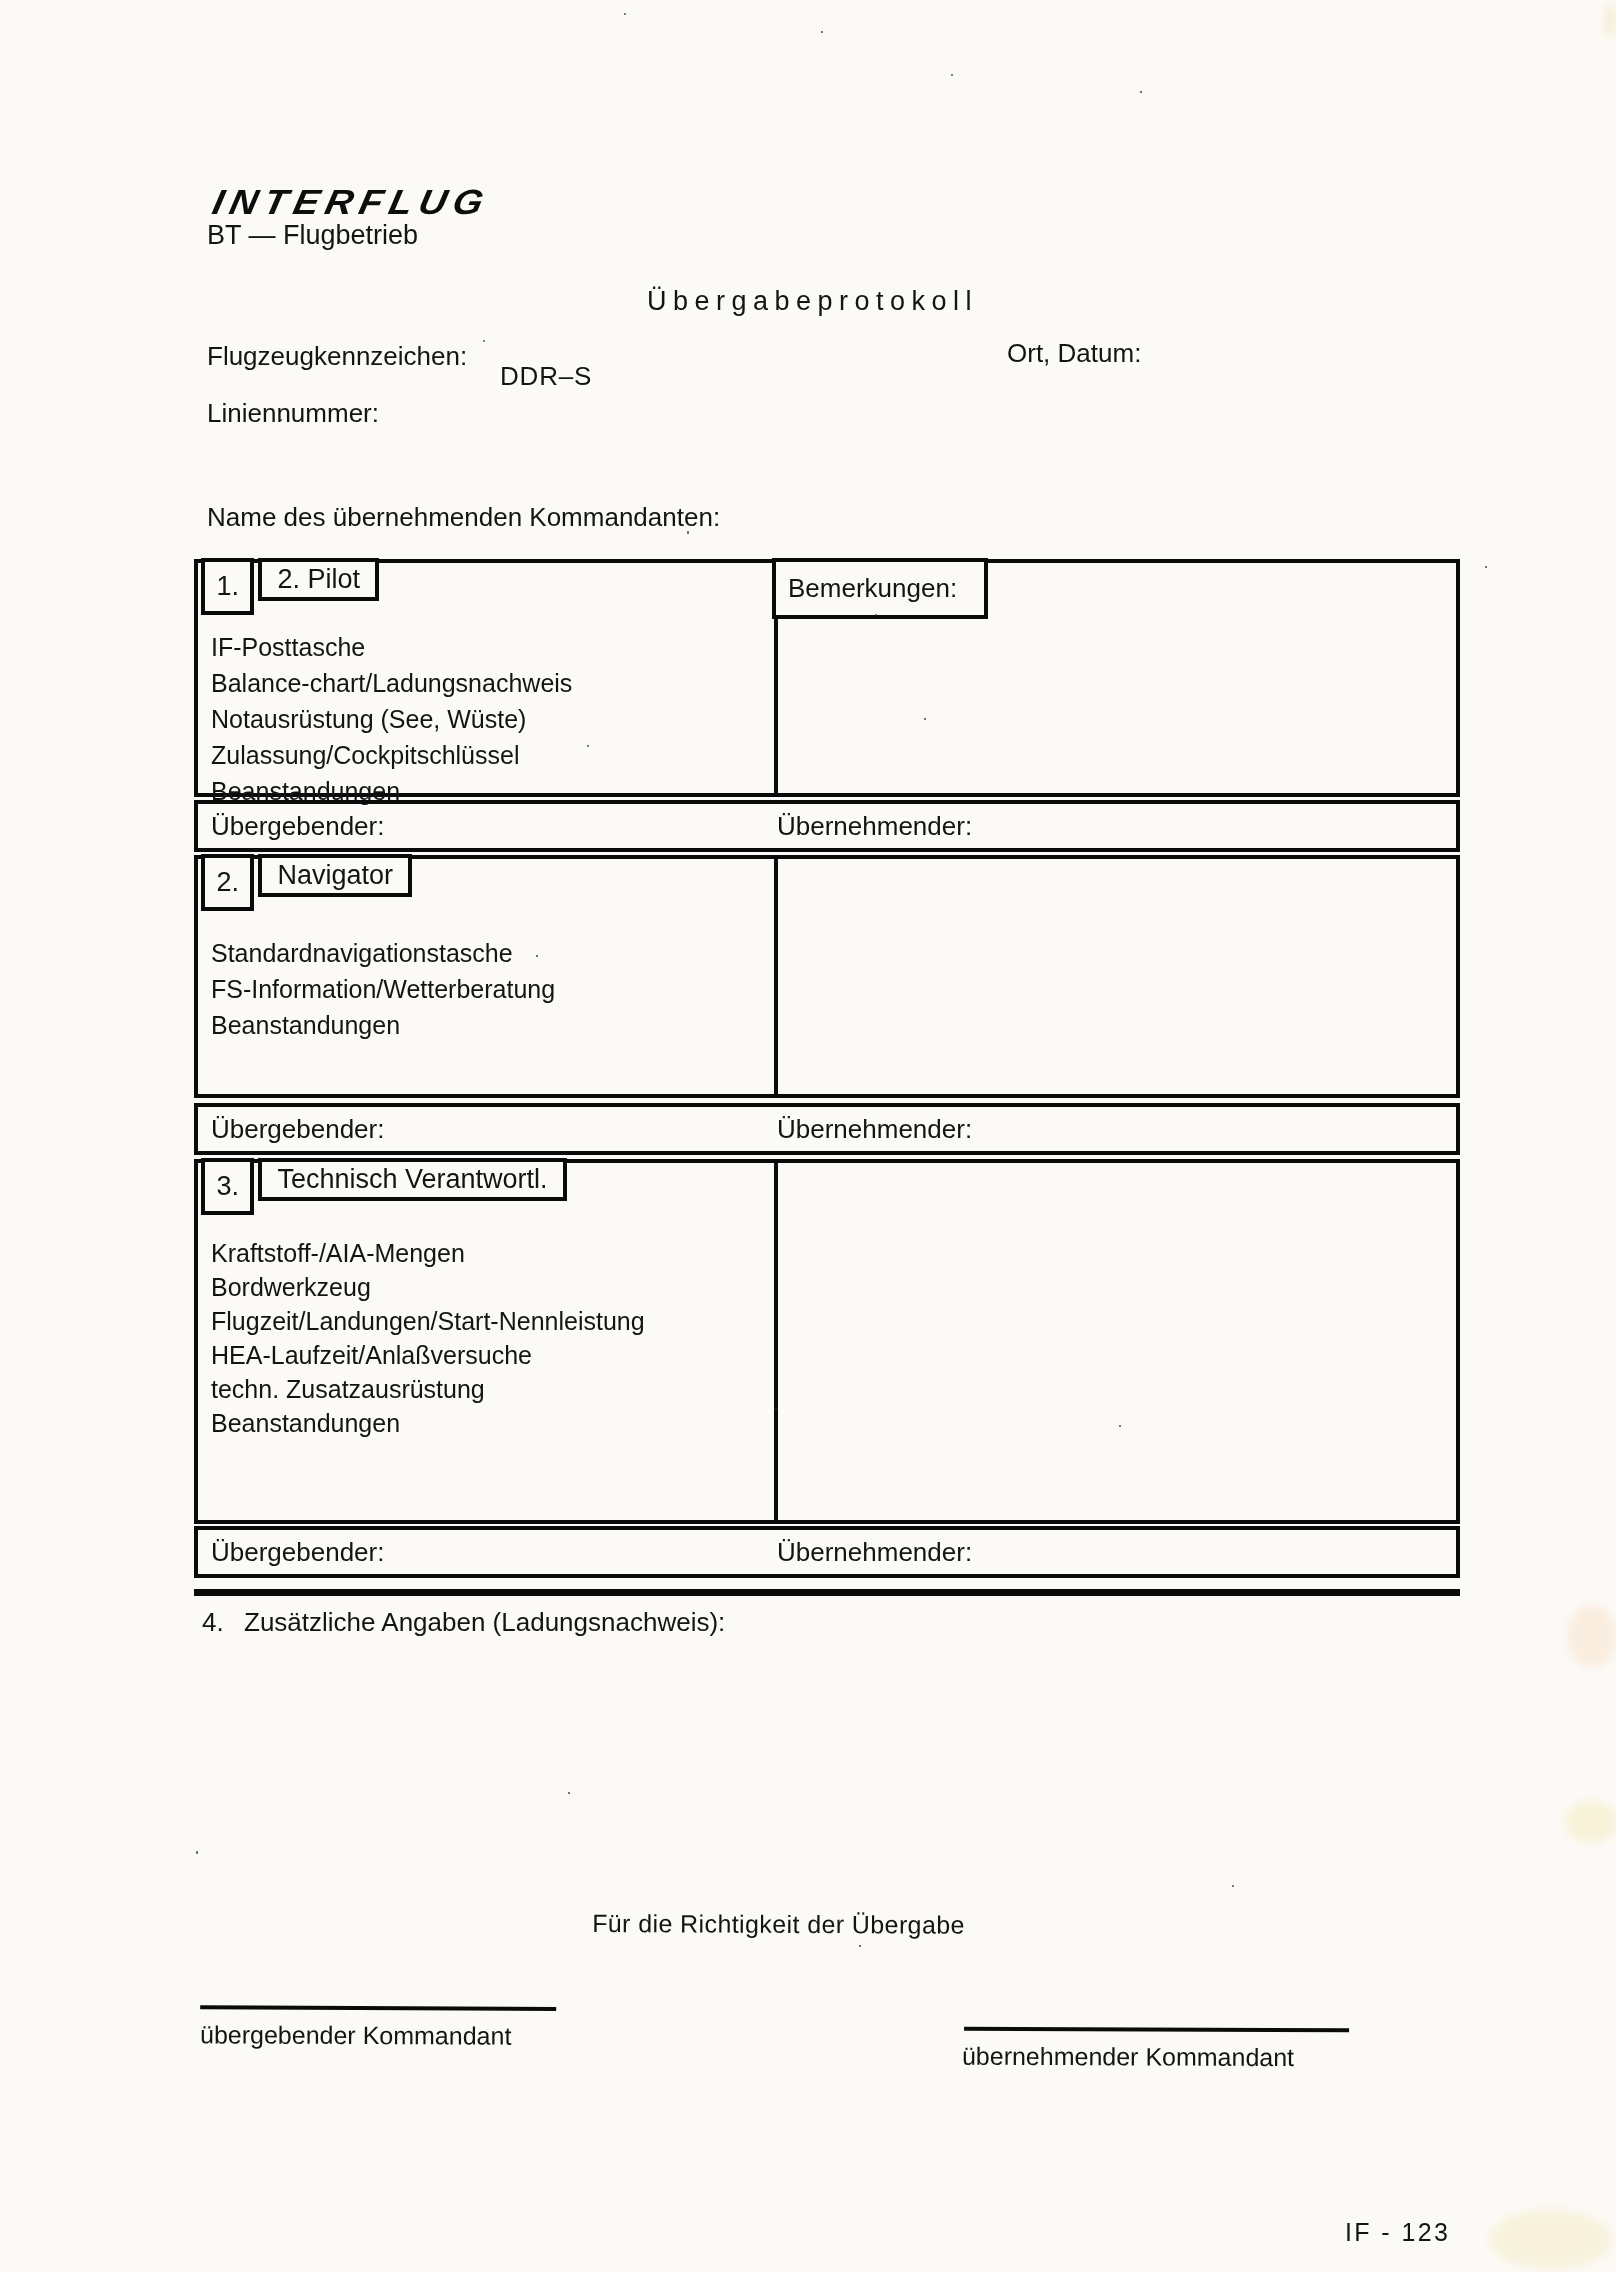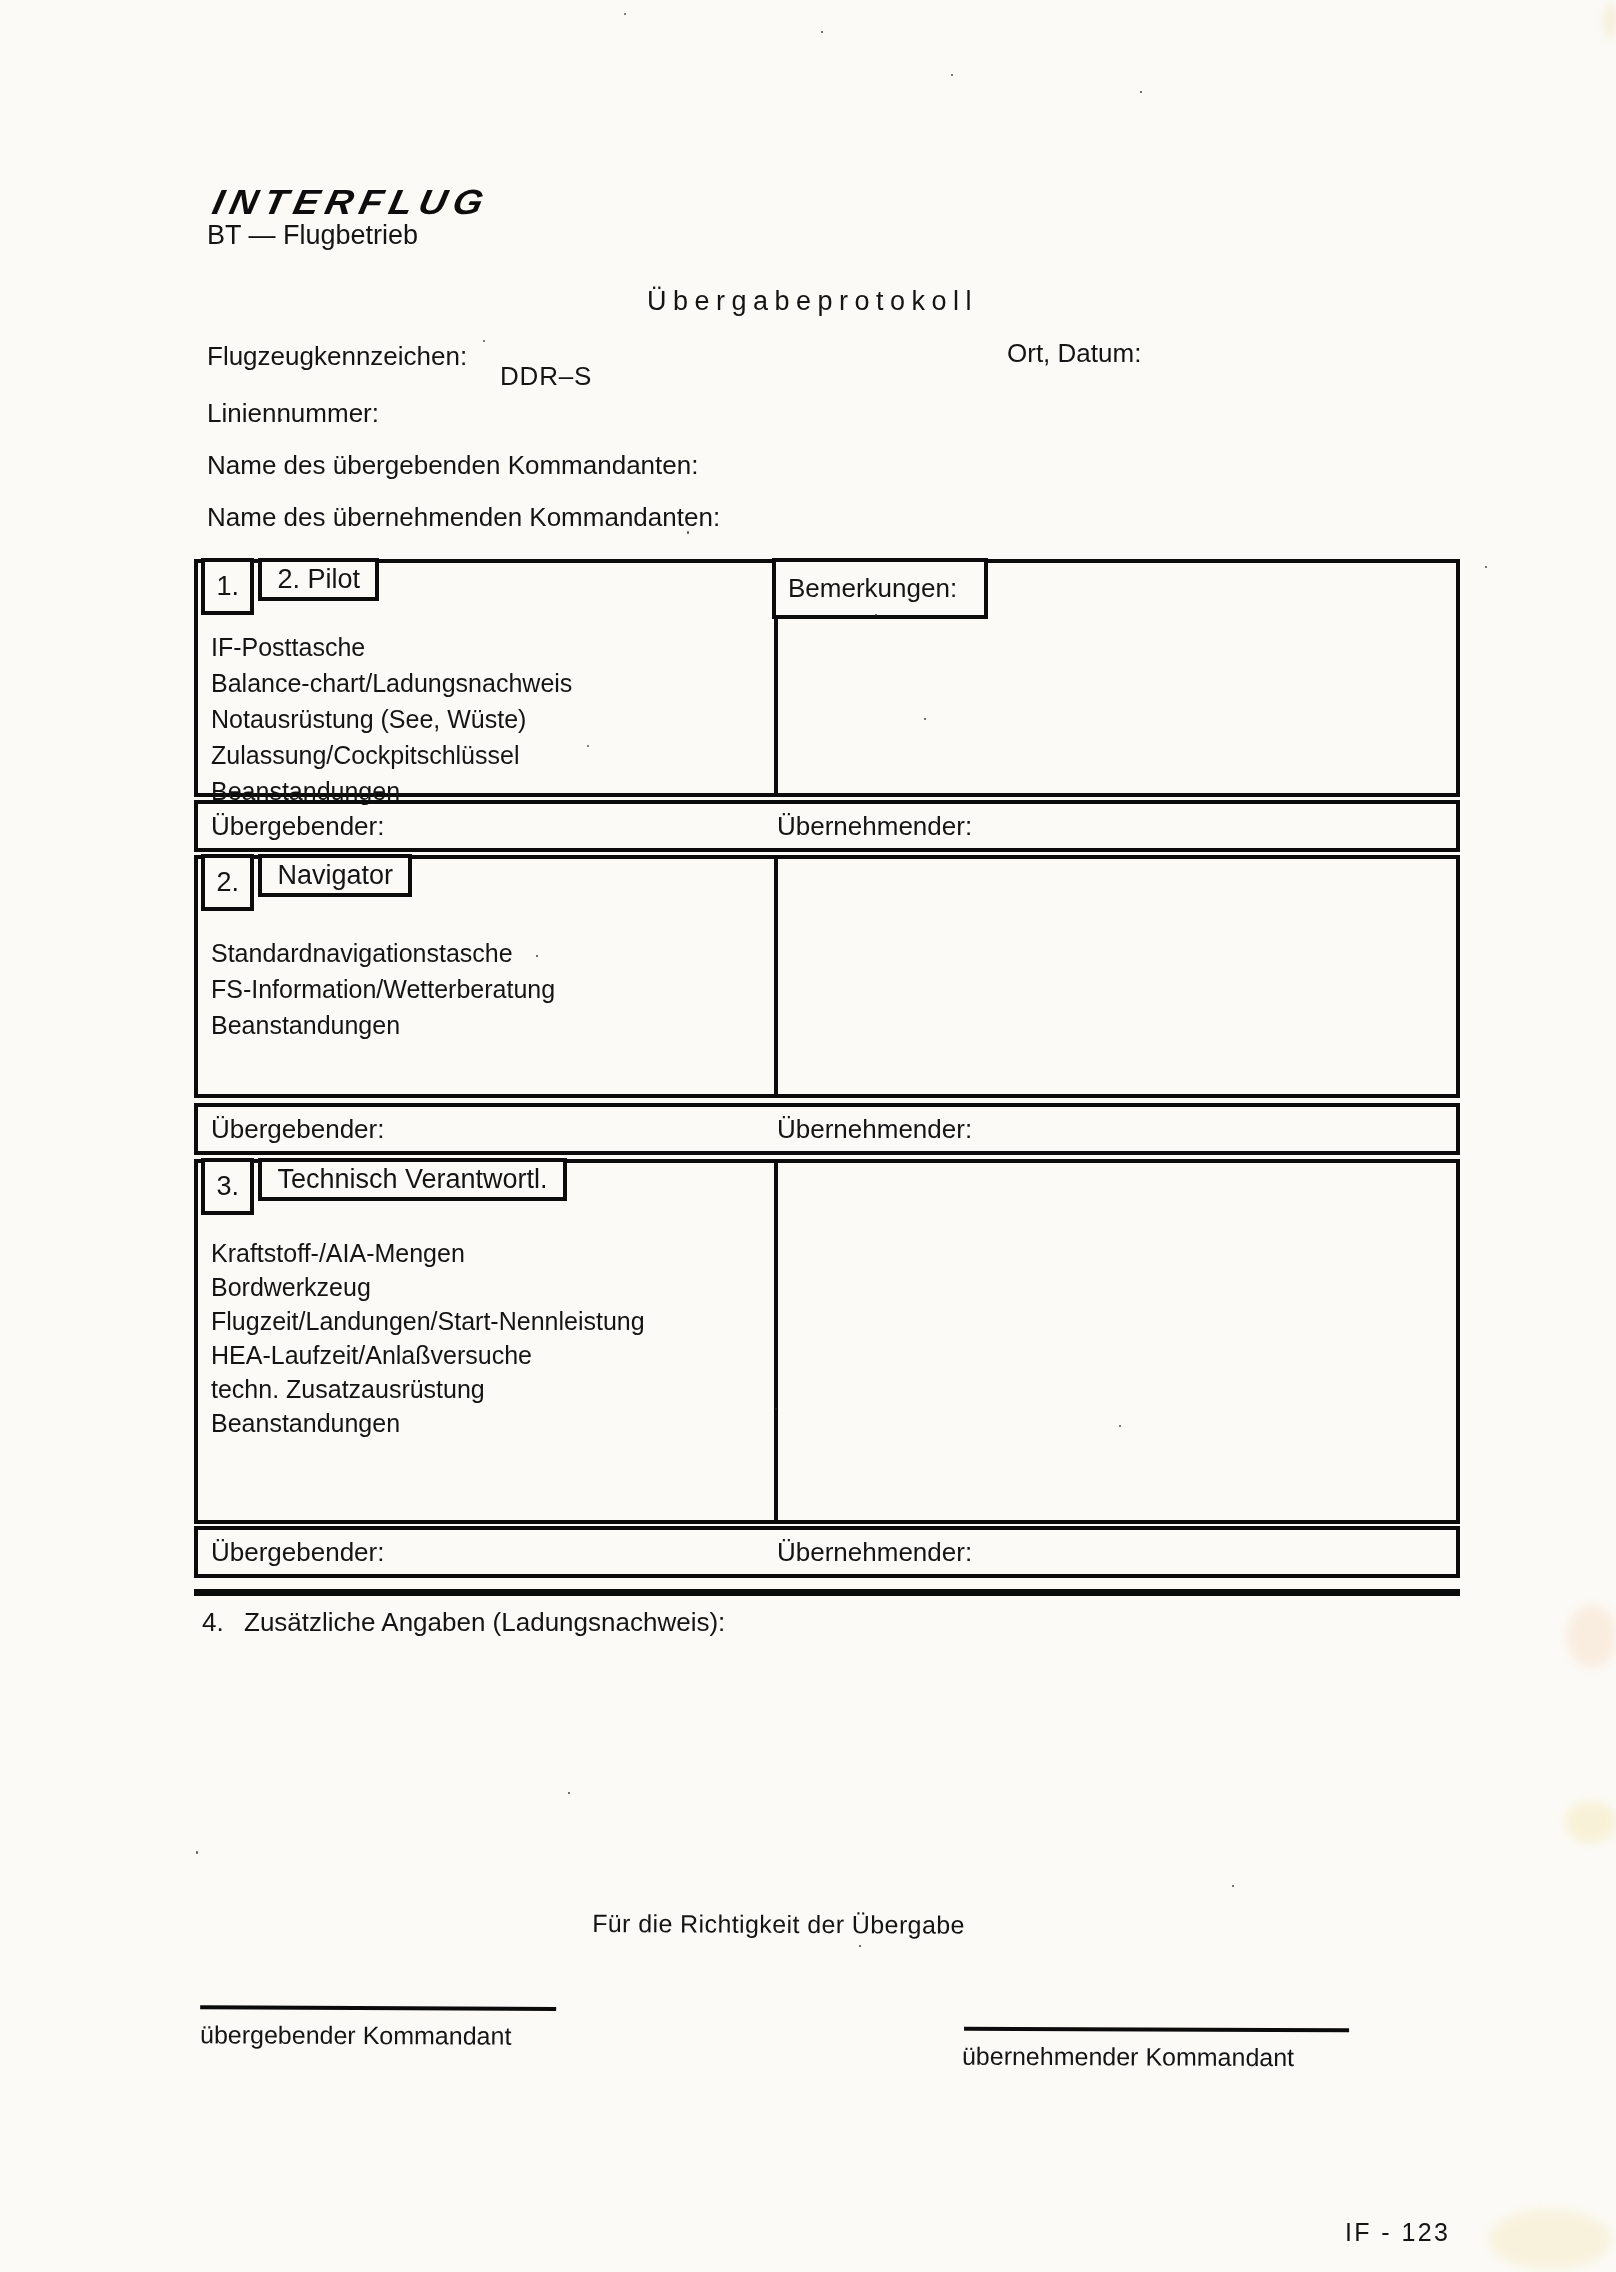--- a/index.html
+++ b/index.html
@@ -120,21 +120,20 @@
 <div class="page">
 
   <div class="abs logo">INTERFLUG</div>
   <div class="abs dept">BT — Flugbetrieb</div>
   <div class="abs form-title">Übergabeprotokoll</div>
 
   <span class="abs fld f-aircraft-label">Flugzeugkennzeichen:</span>
   <span class="abs fld f-aircraft-value">DDR–S</span>
   <span class="abs fld f-placedate">Ort, Datum:</span>
   <span class="abs fld f-line">Liniennummer:</span>
-  <span class="abs fld f-name1">Name des übergebenden Kommandanten:</span>
   <span class="abs fld f-name2">Name des übernehmenden Kommandanten:</span>
 
   <div class="sec sec1">
     <div class="vdivider"></div>
     <div class="numbox">1.</div>
     <div class="rolebox">2. Pilot</div>
     <div class="remarksbox">Bemerkungen:</div>
     <div class="items">
         <div>IF-Posttasche</div>
         <div>Balance-chart/Ladungsnachweis</div>

